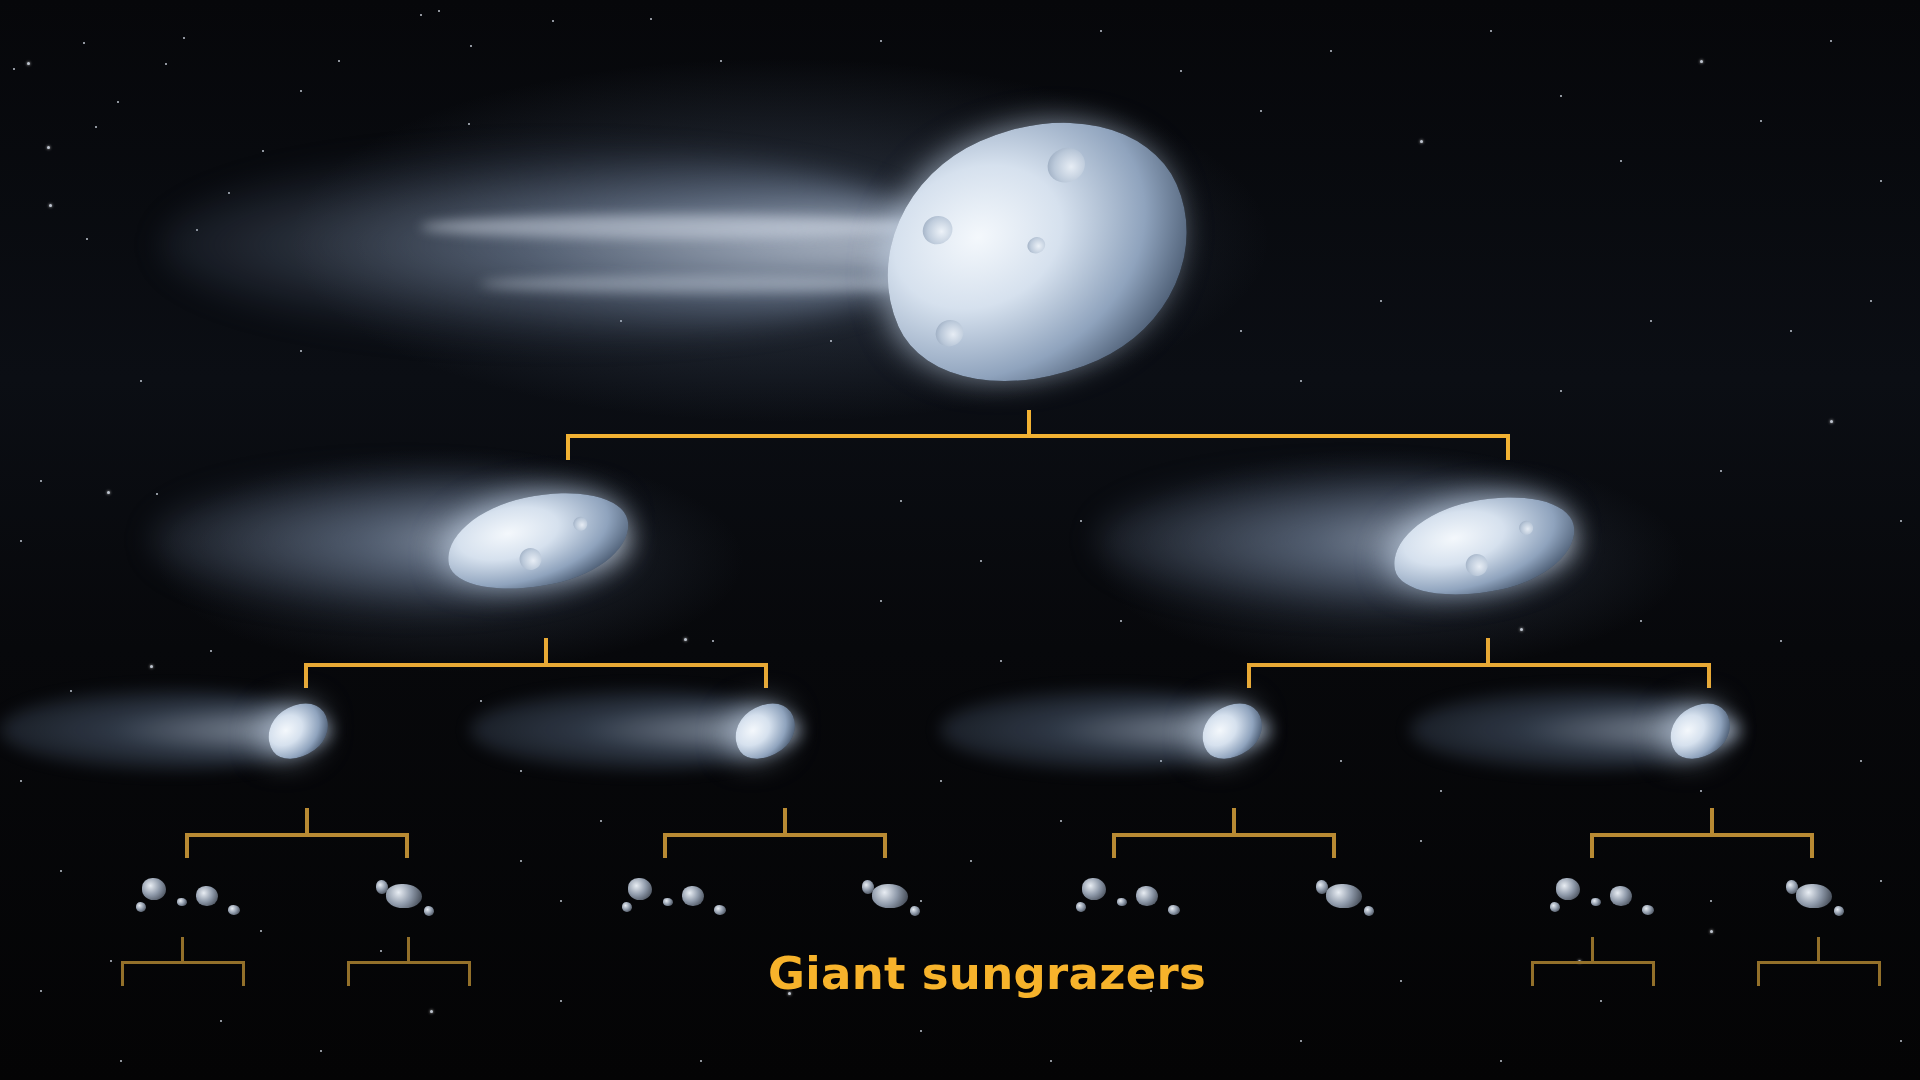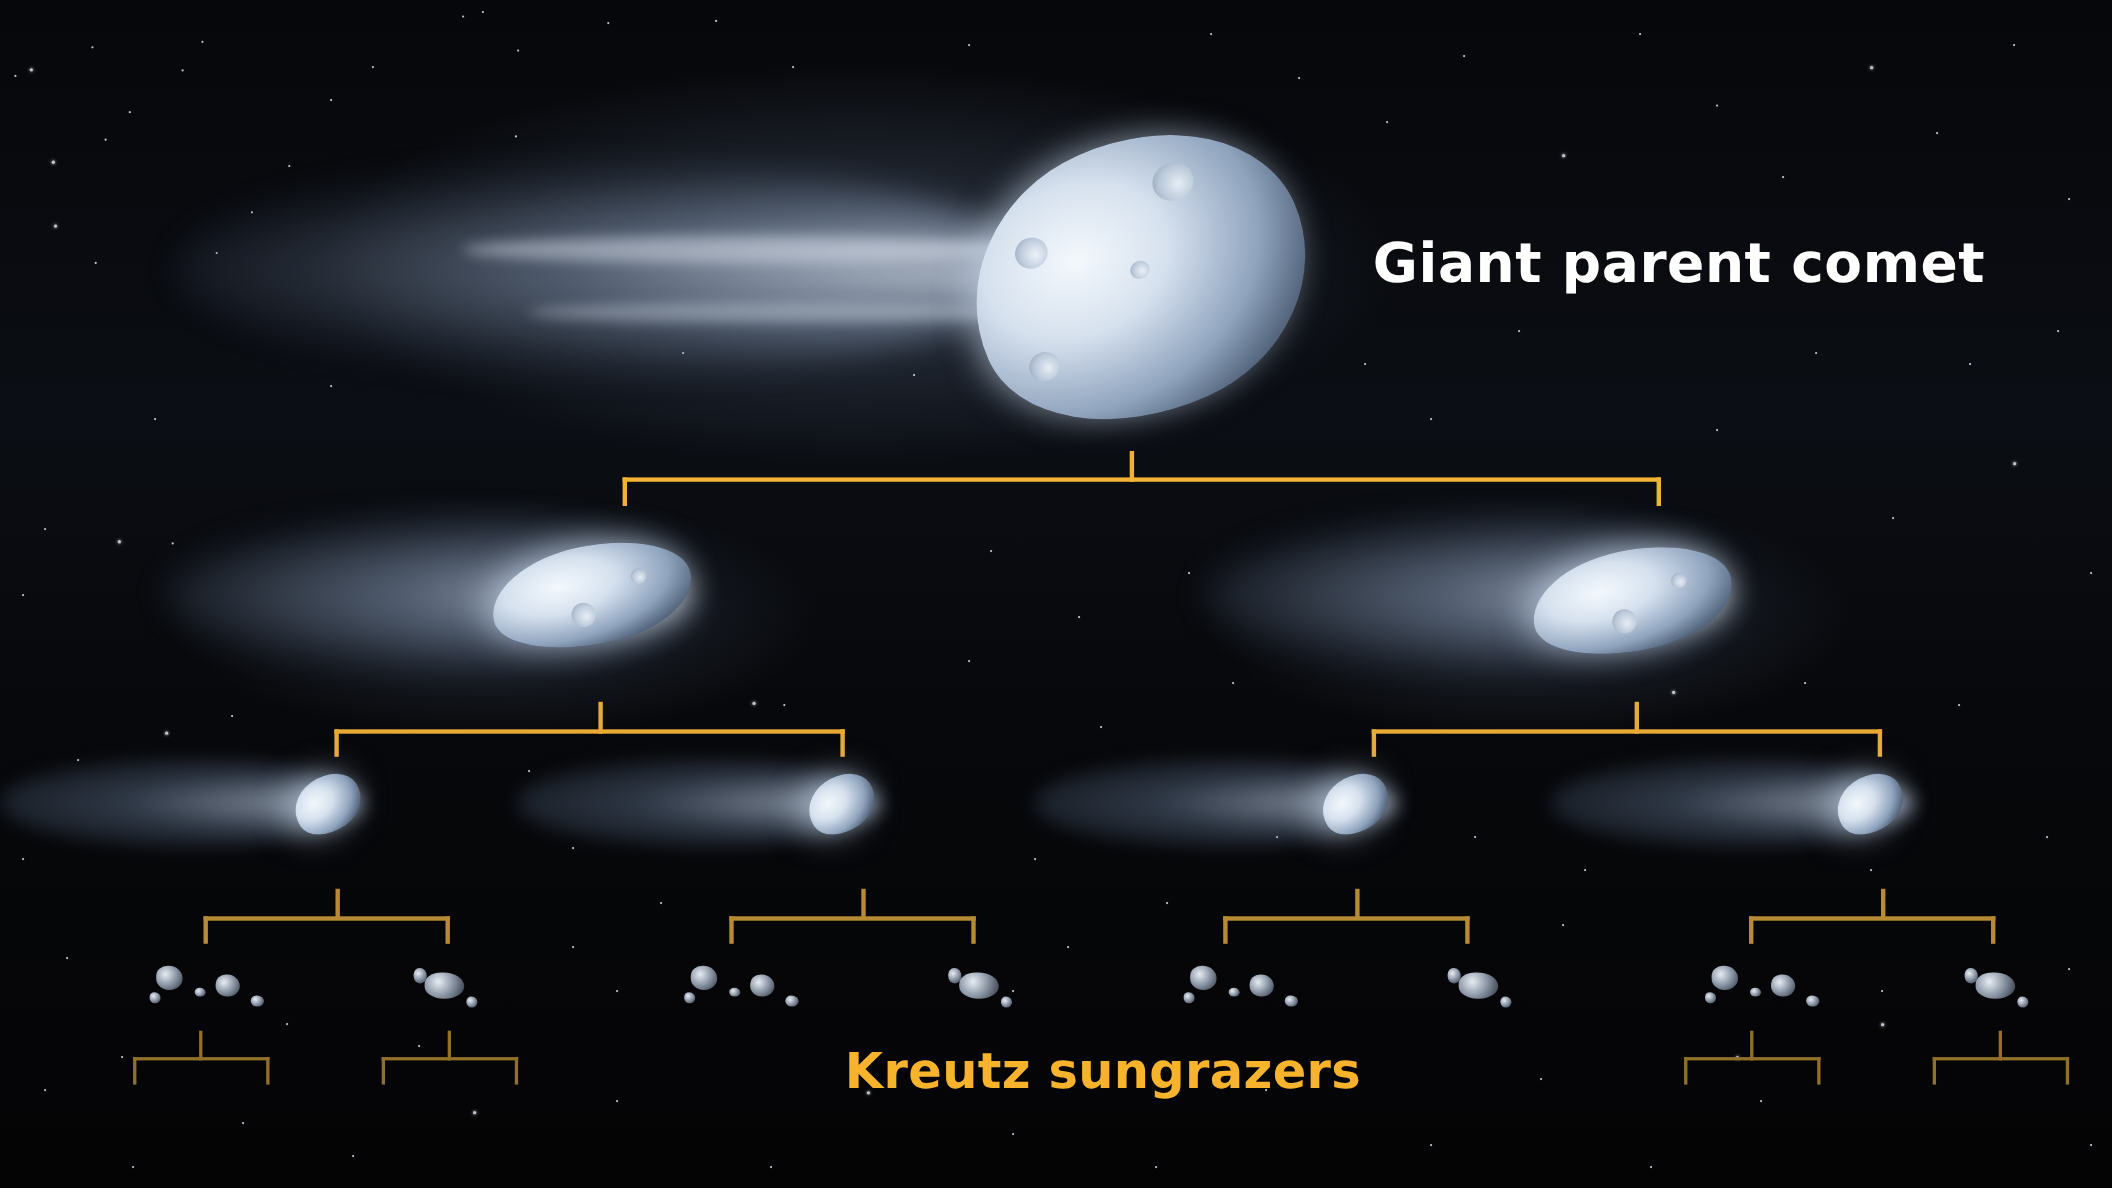--- a/index.html
+++ b/index.html
@@ -305,15 +305,14 @@
     <div class="line gold4" style="left:1531px;top:961px;width:3px;height:25px"></div>
     <div class="line gold4" style="left:1652px;top:961px;width:3px;height:25px"></div>
   </div>
   <div>
     <div class="line gold4" style="left:1817px;top:937px;width:3px;height:27px"></div>
     <div class="line gold4" style="left:1757px;top:961px;width:124px;height:3px"></div>
     <div class="line gold4" style="left:1757px;top:961px;width:3px;height:25px"></div>
     <div class="line gold4" style="left:1878px;top:961px;width:3px;height:25px"></div>
   </div>
 
-  <div class="label-title">Giant parent comet</div>
-  <div class="label-kreutz">Kreutz sungrazers</div>
+  <div class="label-kreutz">Giant sungrazers</div>
 </div>
 
 </body></html>

